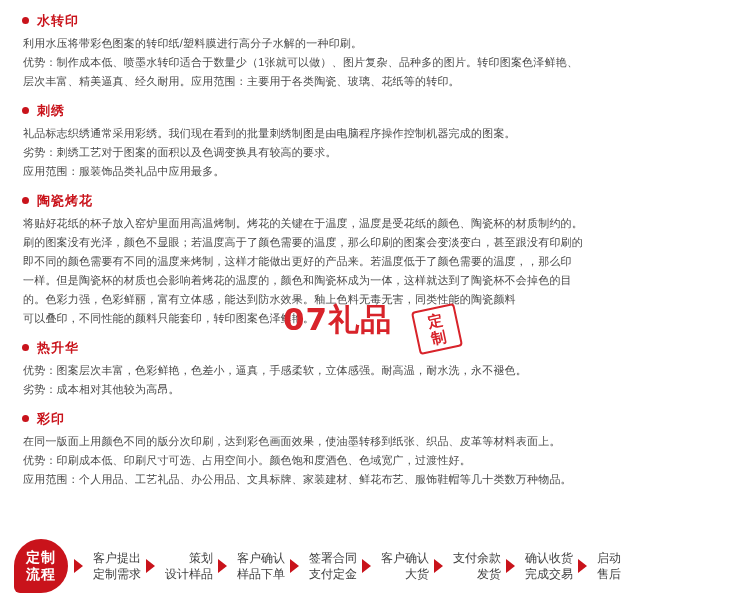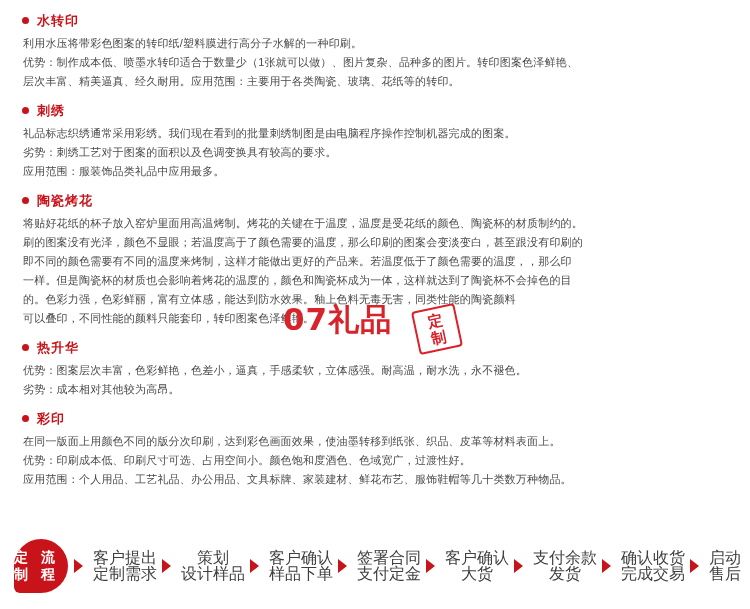--- a/index.html
+++ b/index.html
@@ -102,32 +102,32 @@
   .flow-badge {
     width: 54px;
     height: 54px;
     background: #c9131b;
     border-radius: 27px 27px 27px 6px;
     color: #fff;
     font-size: 14px;
     font-weight: bold;
     line-height: 17px;
     display: flex;
-    flex-direction: row;
+    flex-direction: column;
     align-items: center;
     justify-content: center;
     flex: 0 0 auto;
     margin-right: 4px;
     letter-spacing: 1px;
   }
   .flow-step {
-    font-size: 16px;
+    font-size: 12px;
     line-height: 16px;
     color: #3f3f3f;
-    text-align: center;
+    text-align: right;
     flex: 0 0 auto;
     padding: 0 3px;
     white-space: nowrap;
   }
   .arrow {
     flex: 0 0 auto;
     width: 14px;
     height: 16px;
     margin: 0 2px;
     position: relative;

